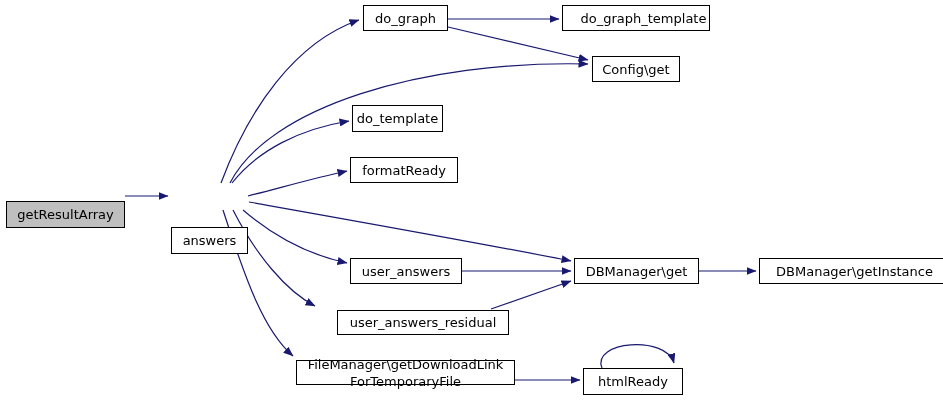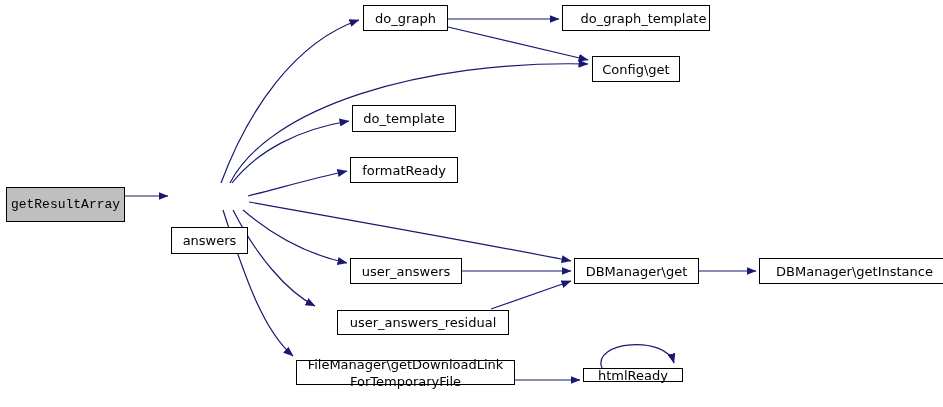--- a/index.html
+++ b/index.html
@@ -19,33 +19,33 @@
   .node{
     position:absolute;
     display:flex;align-items:center;justify-content:center;
     background:var(--node-fill);
     border:1px solid var(--node-border);
     font-size:13px;line-height:17px;color:var(--text);
     text-align:center;white-space:pre-line;
     box-sizing:border-box;
     cursor:pointer;
   }
-  #n-getResultArray{left:6px;top:187px;width:119px;height:35px;background:var(--node-fill-highlight);border-width:1.5px;cursor:default;font-family:Liberation Mono, monospace;}
+  #n-getResultArray{left:6px;top:201px;width:119px;height:27px;background:var(--node-fill-highlight);border-width:1.5px;cursor:default;}
   #n-answers{left:171px;top:183px;width:77px;height:27px;margin-top:44px;}
   #n-do_graph{left:363px;top:5px;width:85px;height:26px;}
   #n-do_graph_template{left:562px;top:5px;width:148px;height:26px;padding-left:15px;}
   #n-config_get{left:592px;top:56px;width:88px;height:26px;}
-  #n-do_template{left:352px;top:105px;width:104px;height:27px;}
+  #n-do_template{left:352px;top:105px;width:91px;height:27px;}
   #n-formatReady{left:350px;top:157px;width:108px;height:26px;}
   #n-user_answers{left:350px;top:258px;width:112px;height:26px;}
   #n-user_answers_residual{left:319px;top:310px;width:172px;height:25px;margin-left:18px;}
   #n-dbmanager_get{left:574px;top:258px;width:125px;height:26px;}
   #n-dbmanager_getinstance{left:759px;top:258px;width:191px;height:26px;}
   #n-filemanager{left:296px;top:360px;width:219px;height:25px;}
-  #n-htmlReady{left:583px;top:368px;width:100px;height:14px;text-align:center;}
+  #n-htmlReady{left:583px;top:368px;width:100px;height:27px;text-align:center;}
 </style>
 </head>
 <body>
 
 <div id="canvas">
 
   <svg id="edge-layer" width="943" height="407">
     <defs>
       <marker id="arrow" viewBox="0 0 10 8" refX="9.5" refY="4" markerWidth="10" markerHeight="8" orient="auto" markerUnits="userSpaceOnUse">
         <path d="M0,0 L10,4 L0,8 Z"></path>

